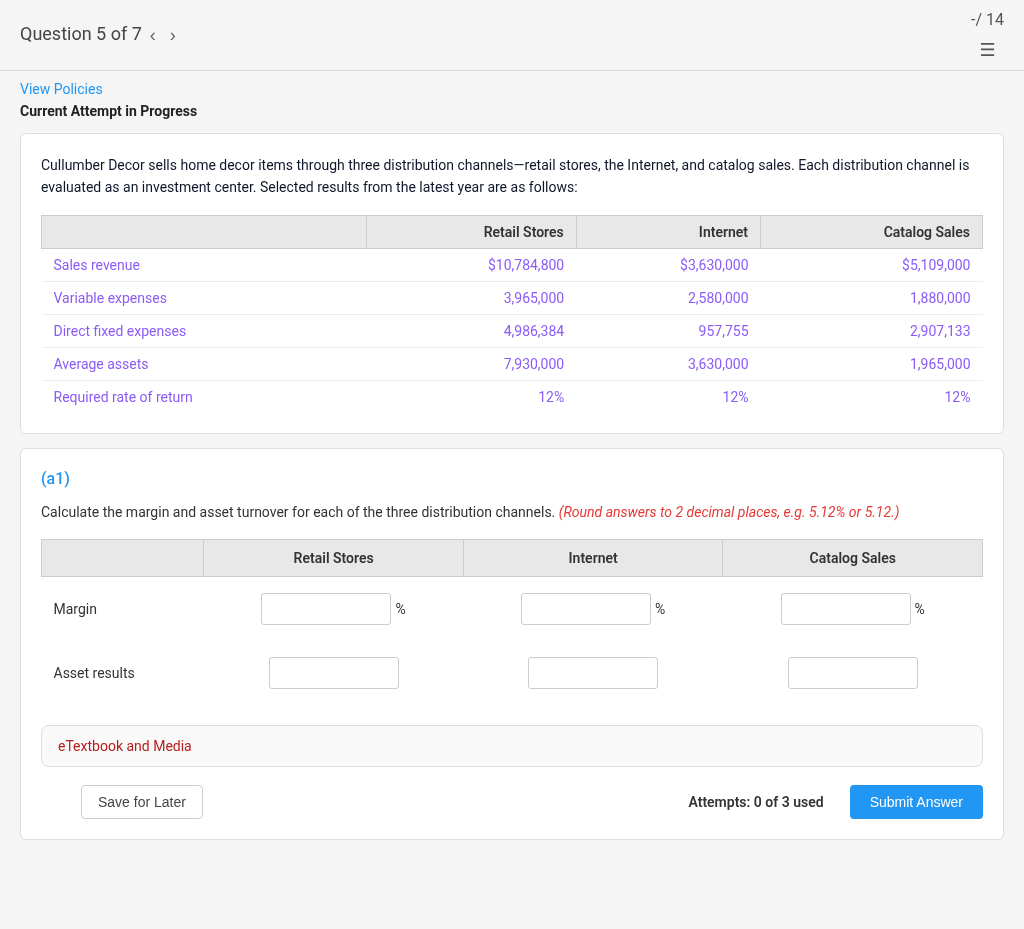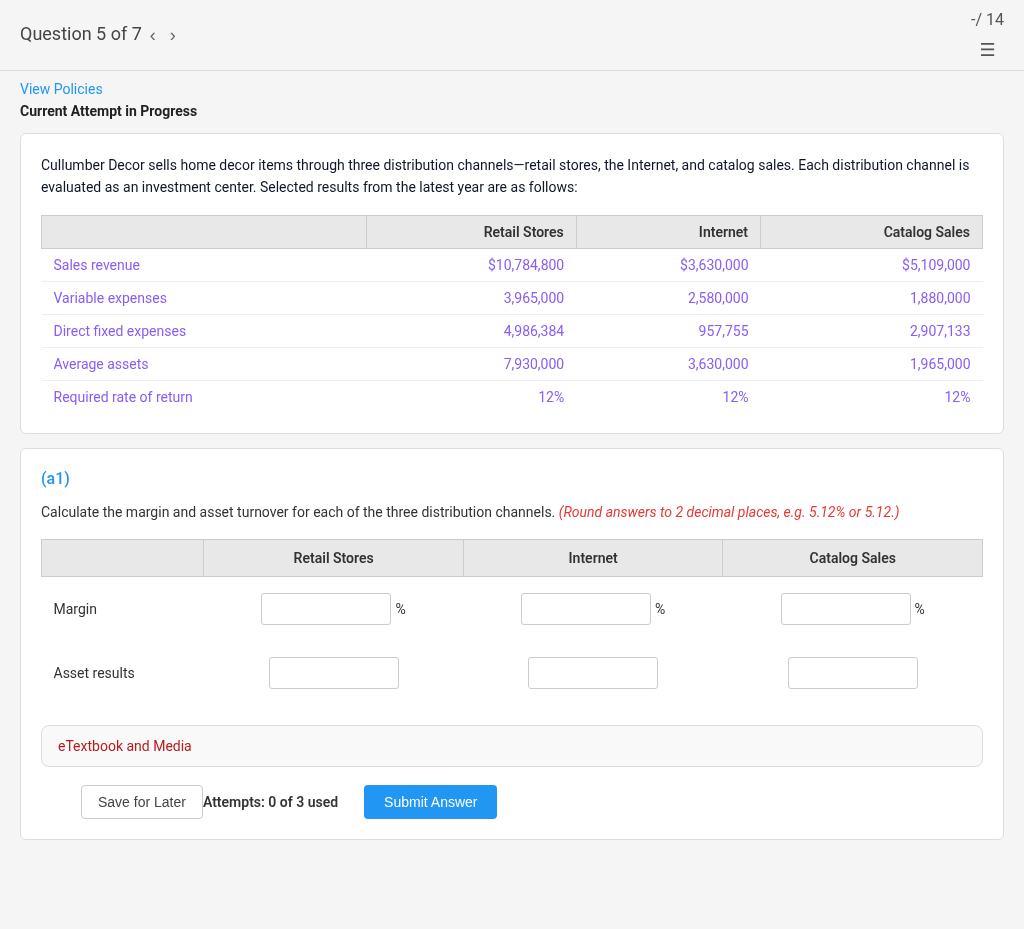--- a/index.html
+++ b/index.html
@@ -206,21 +206,21 @@
       padding: 12px 16px;
       font-size: 14px;
       color: #b91c1c;
       margin-bottom: 14px;
     }
 
     
     .answer-footer {
       display: flex;
       align-items: center;
-      justify-content: flex-start;
+      justify-content: space-between;
       padding-top: 4px;
       padding-left: 40px;
     }
     .save-later-btn {
       background: #fff;
       border: 1px solid #ccc;
       border-radius: 4px;
       padding: 8px 16px;
       font-size: 14px;
       color: #444;

